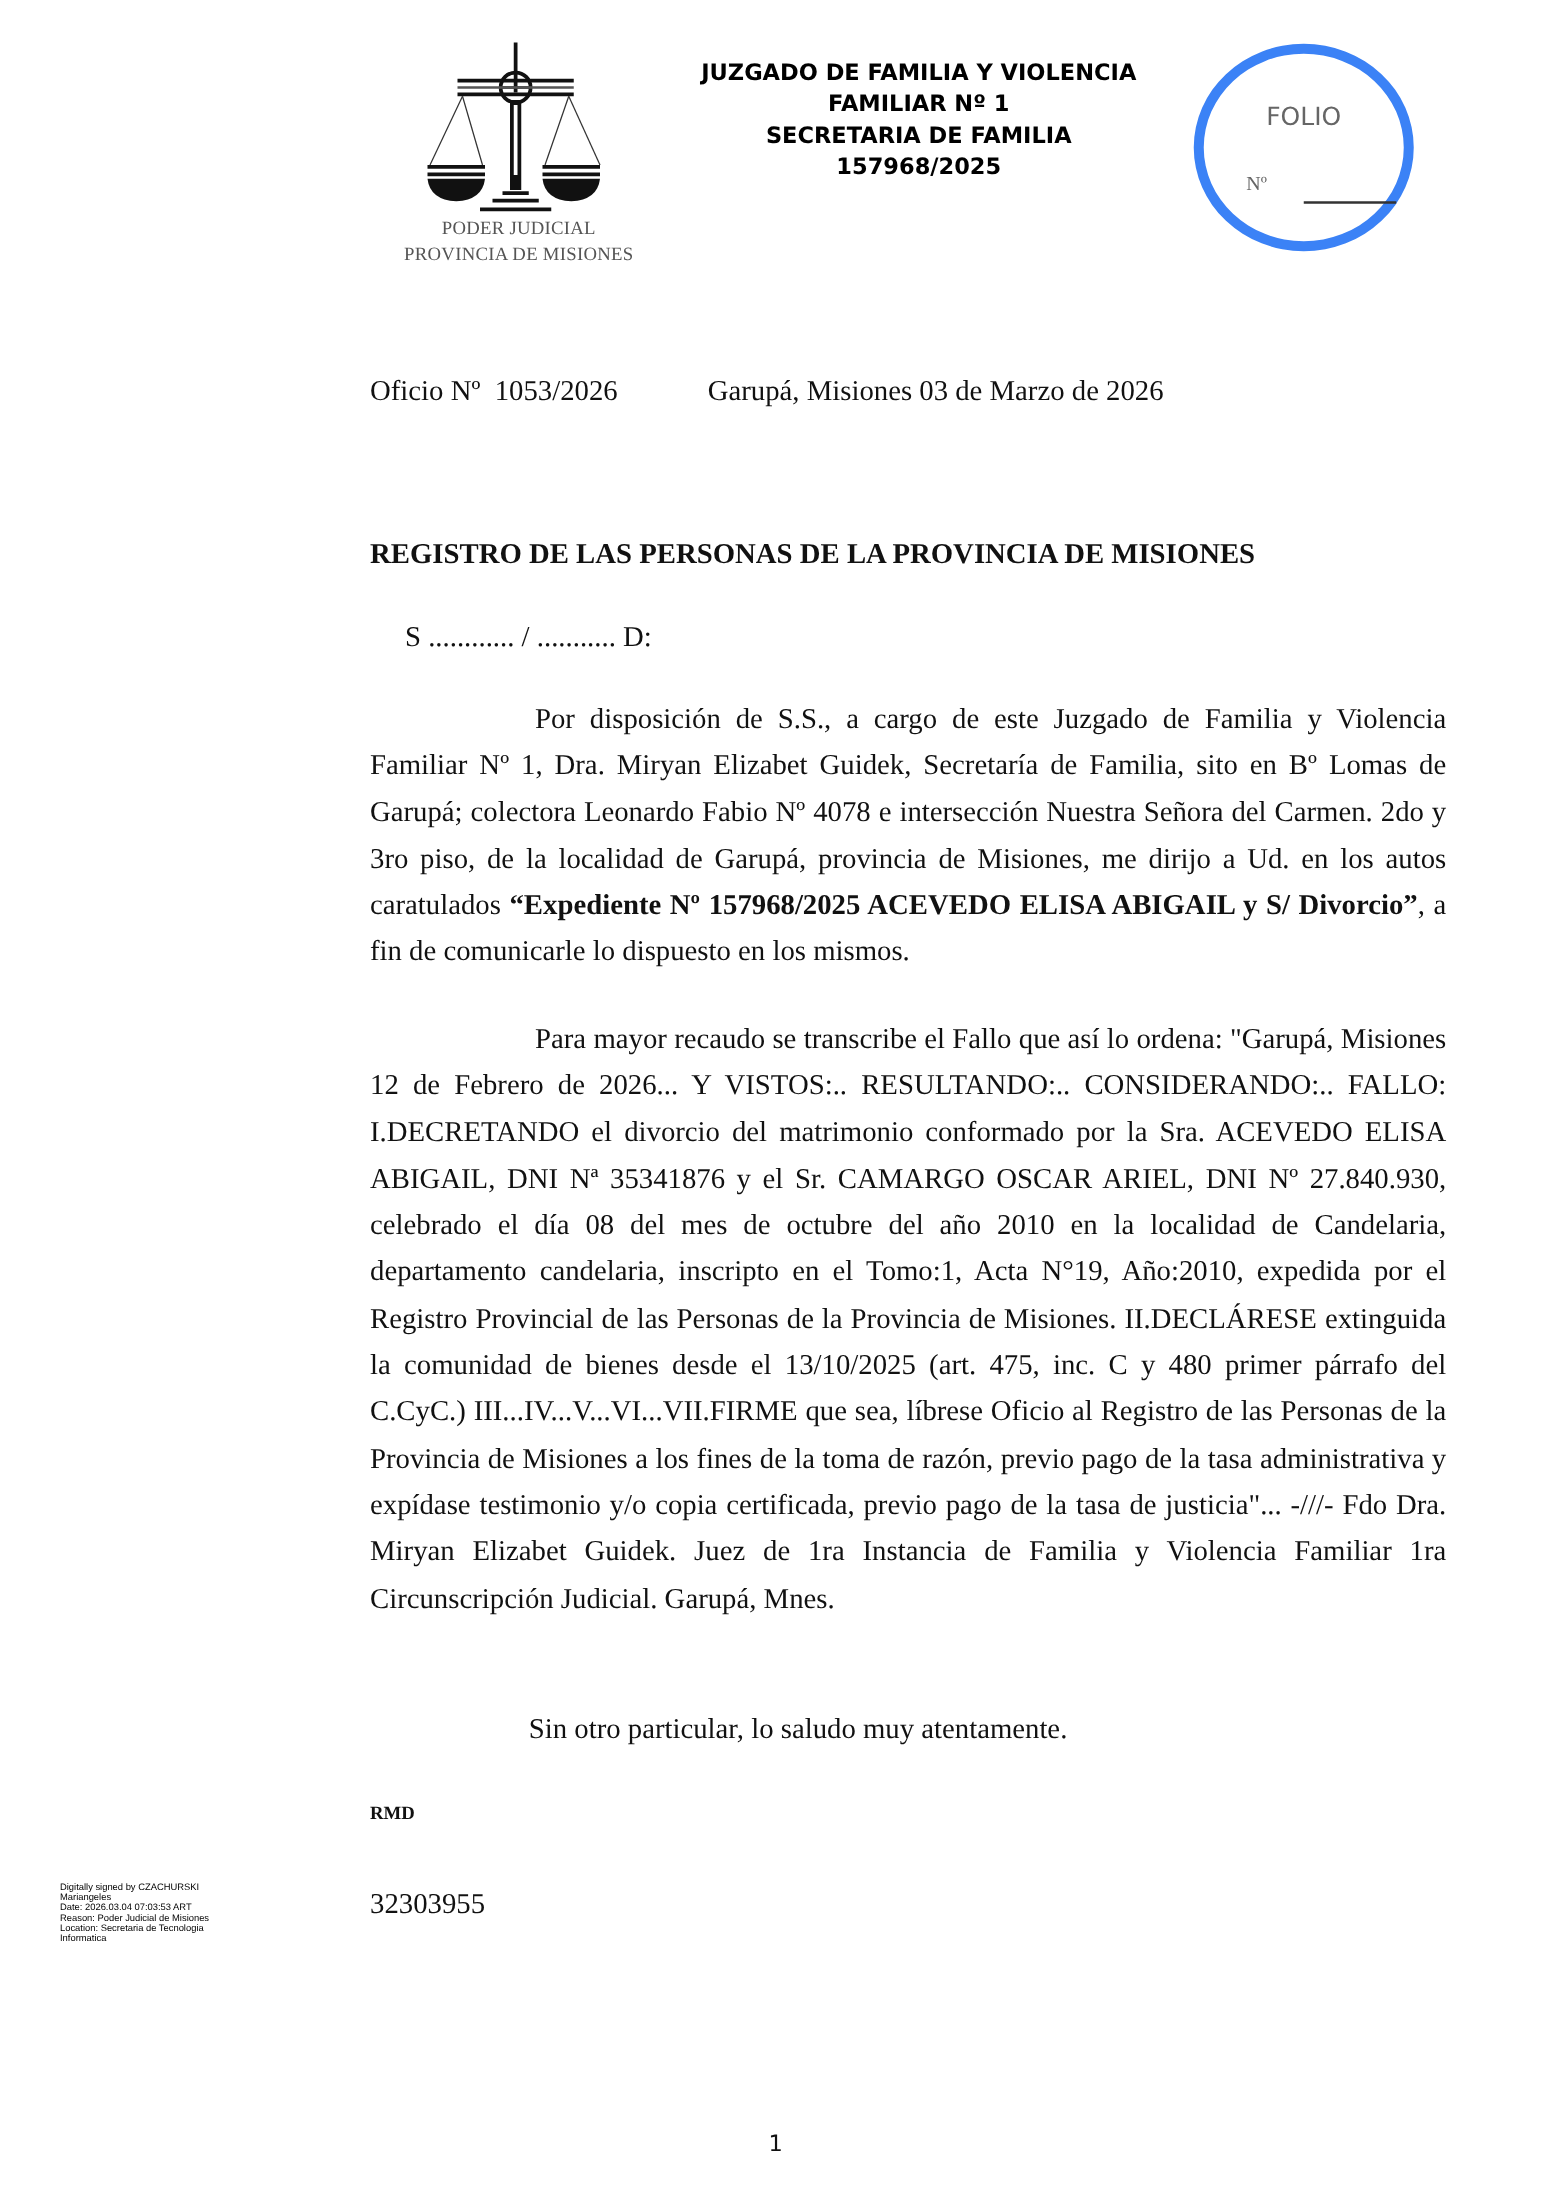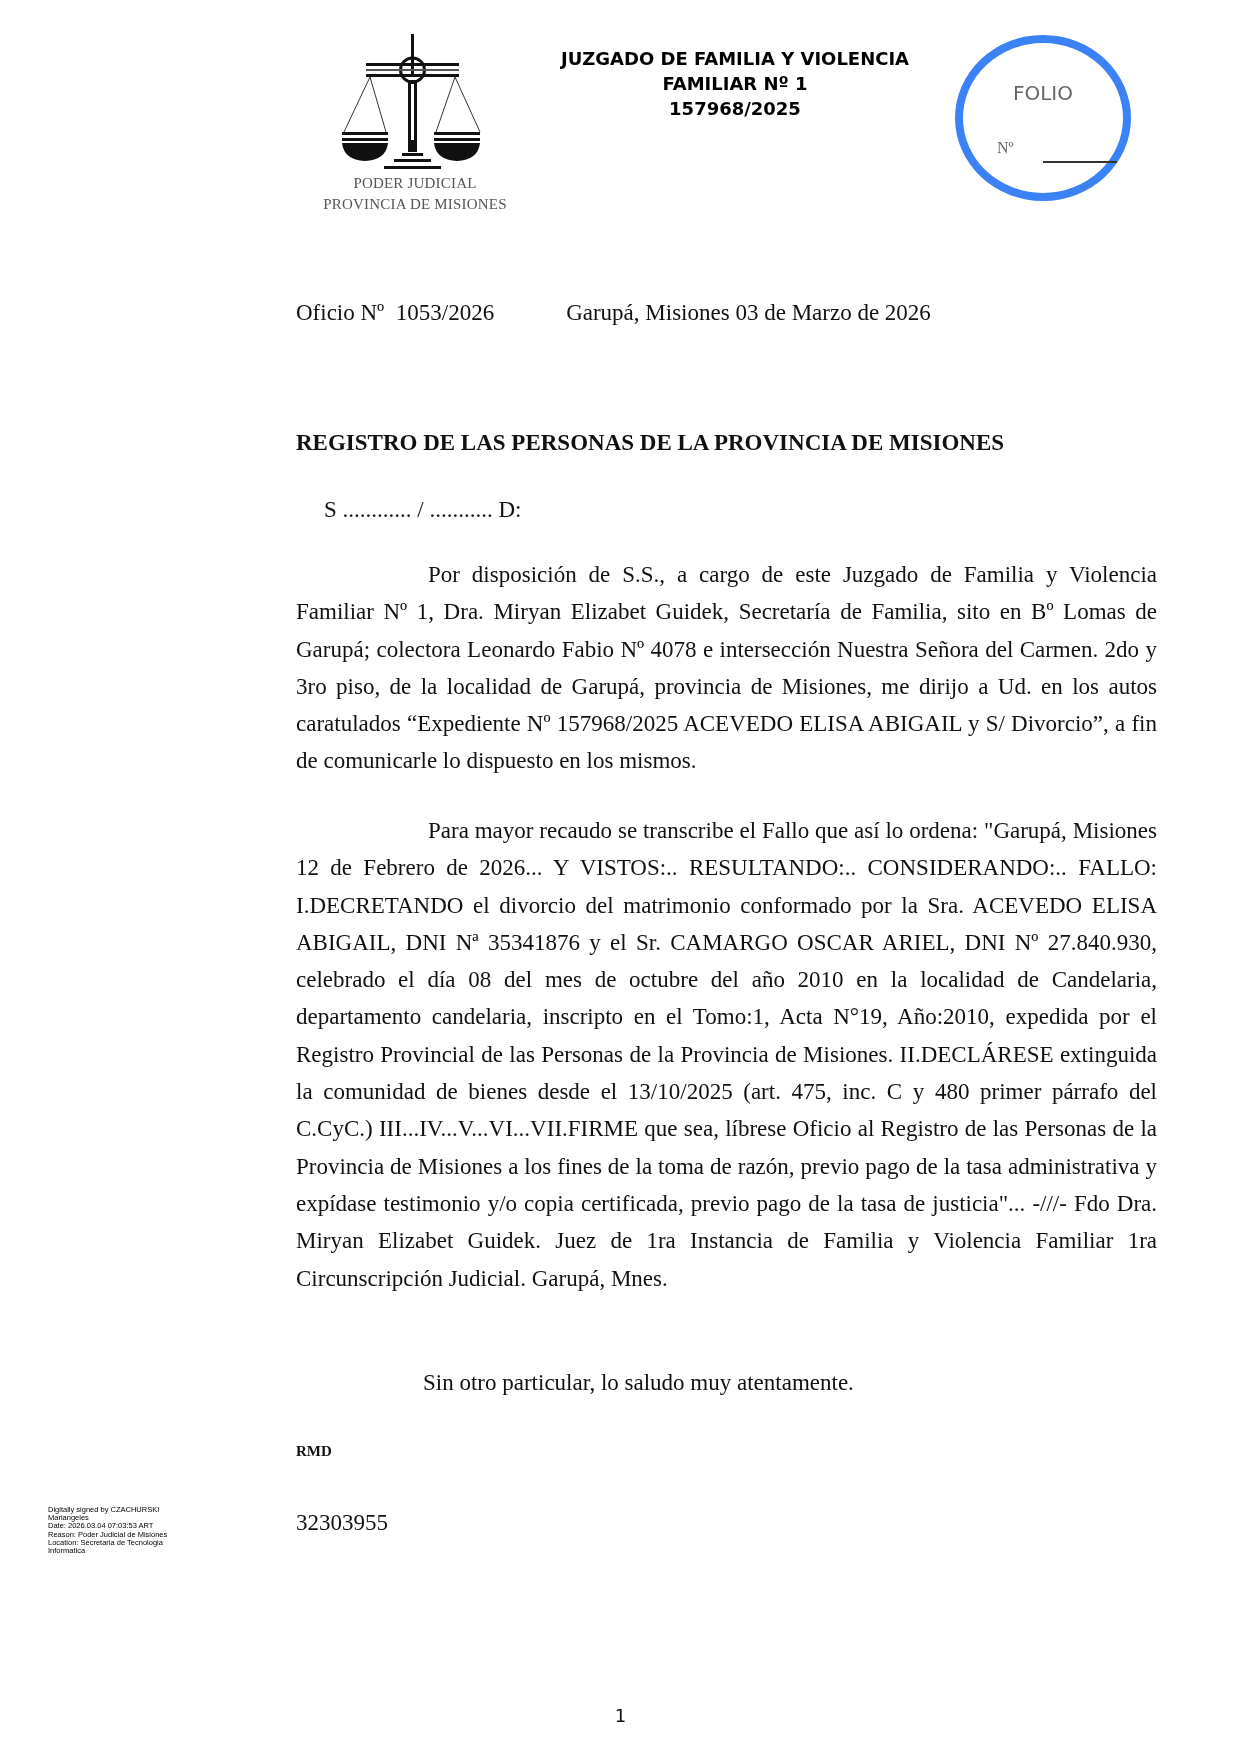--- a/index.html
+++ b/index.html
@@ -19,21 +19,21 @@
   .sd { left: 296px; top: 497px; font-size: 23px; white-space: nowrap; margin-left: 28px; }
   .body-text { left: 296px; width: 861px; font-size: 23px; line-height: 37.3px; text-align: justify; }
   .p1 { top: 556px; }
   .p2 { top: 812px; }
   .indent { display: inline-block; width: 132px; }
   .closing { left: 423px; top: 1370px; font-size: 23px; white-space: nowrap; }
   .initials { left: 296px; top: 1443px; font-size: 15px; font-weight: bold; }
   .code { left: 296px; top: 1510px; font-size: 23px; }
   .signature { left: 48px; top: 1506px; font-family: "Liberation Sans", sans-serif; font-size: 7.5px; line-height: 8.2px; color: #000; white-space: nowrap; }
   .page-num { left: 0; width: 1241px; top: 1705px; text-align: center; font-family: "DejaVu Sans", sans-serif; font-size: 18px; }
-  b { font-weight: normal; }
+  b { font-weight: bold; }
 </style>
 </head>
 <body>
 
 <div class="abs logo">
   <svg width="210" height="150" viewBox="0 0 210 150">
 
     <rect x="101" y="2" width="3" height="40" fill="#111"></rect>
 
     <circle cx="102.5" cy="38" r="12" fill="none" stroke="#111" stroke-width="3"></circle>
@@ -64,20 +64,21 @@
     <rect x="84" y="127" width="37" height="3" fill="#111"></rect>
     <rect x="74" y="134" width="57" height="3" fill="#111"></rect>
   </svg>
   <div class="logo-caption" style="top:143px;text-align:center;">PODER JUDICIAL</div>
   <div class="logo-caption" style="top:164px;">PROVINCIA DE MISIONES</div>
 </div>
 
 <div class="abs header-block">
   <div>JUZGADO DE FAMILIA Y VIOLENCIA</div>
   <div>FAMILIAR Nº 1</div>
+  <div>SECRETARIA DE FAMILIA</div>
   <div>157968/2025</div>
 </div>
 
 <div class="abs folio">
   <div class="folio-label">FOLIO</div>
   <div class="folio-num">Nº</div>
   <div class="folio-line"></div>
 </div>
 
 <div class="abs oficio">

